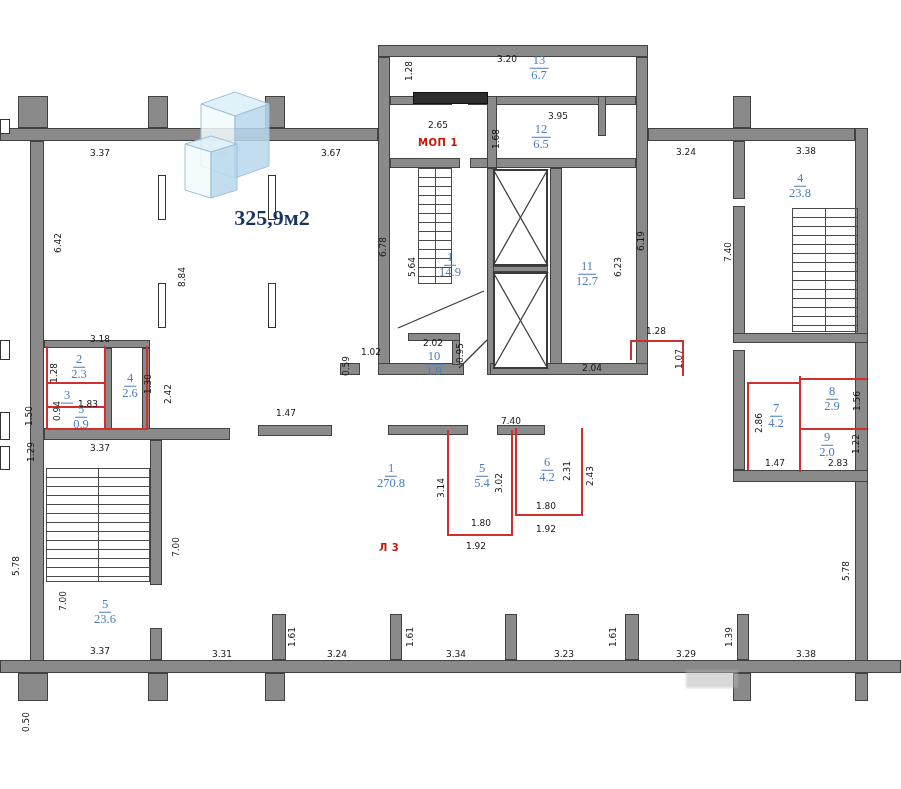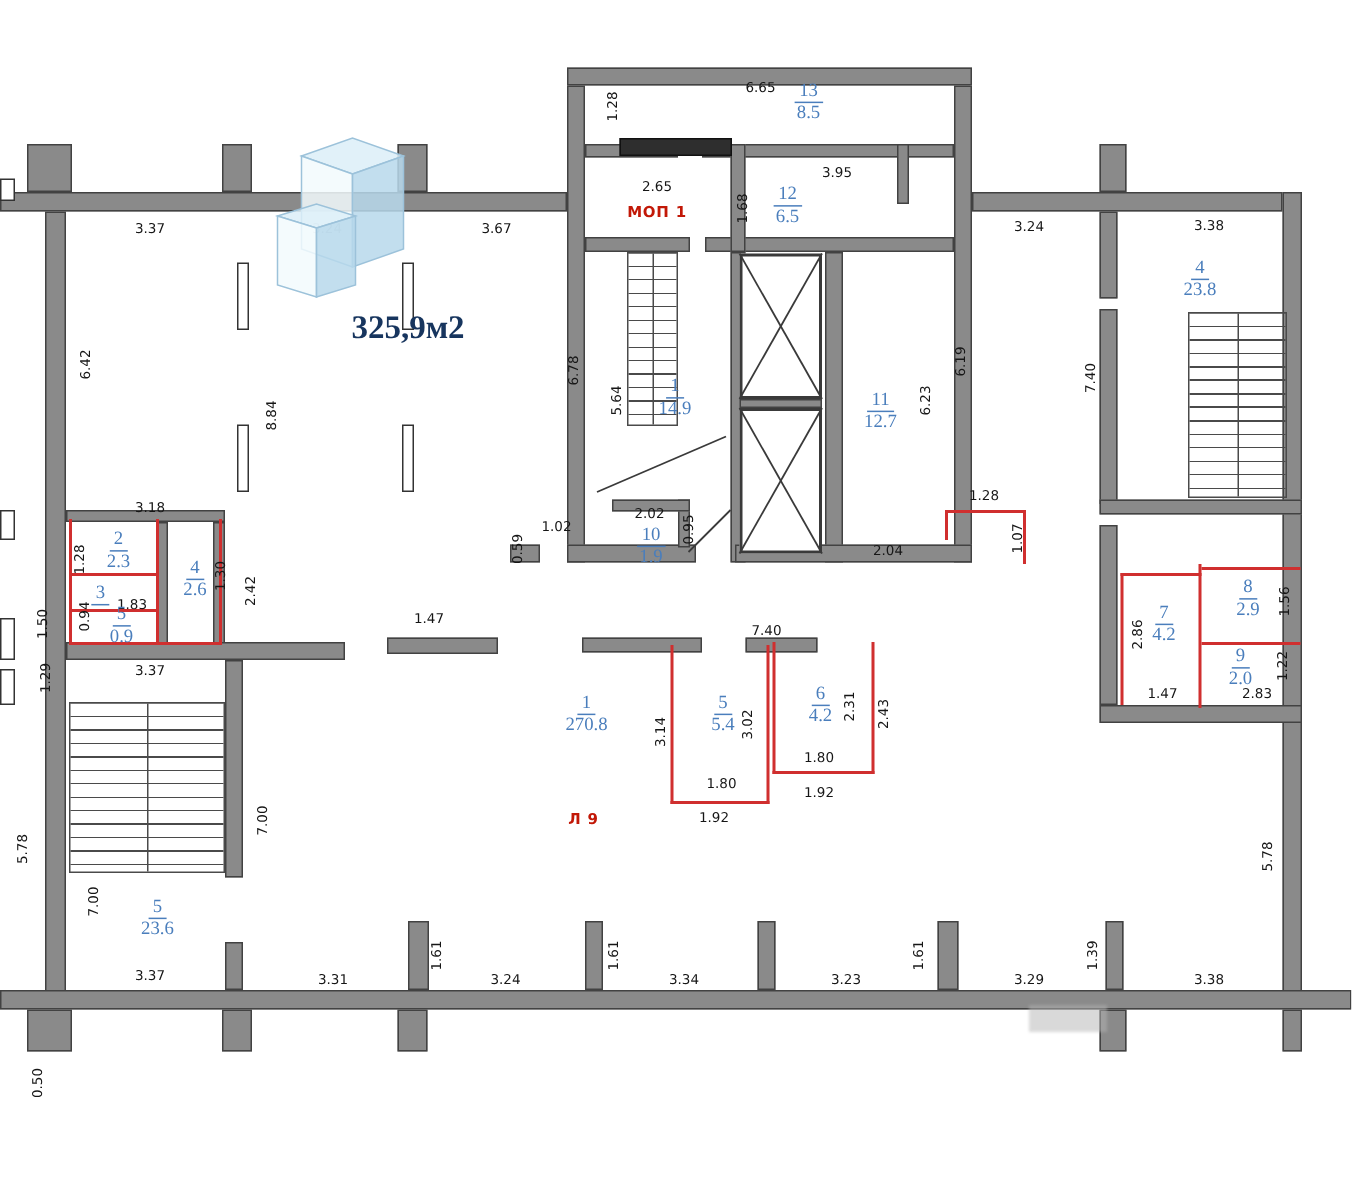--- a/index.html
+++ b/index.html
@@ -144,21 +144,21 @@
     <div class="stairs" style="left: 792px; top: 208px; width: 66px; height: 124px;">
       <div class="divider"></div>
     </div>
     <div class="stairs" style="left: 46px; top: 468px; width: 104px; height: 114px;">
       <div class="divider"></div>
     </div>
     <span class="dim" style="left: 100px; top: 153px;">3.37</span>
     <span class="dim" style="left: 218px; top: 153px;">3.24</span>
     <span class="dim" style="left: 331px; top: 153px;">3.67</span>
     <span class="dim rot" style="left: 409px; top: 71px;">1.28</span>
-    <span class="dim" style="left: 507px; top: 59px;">6.65</span>
+    <span class="dim" style="left: 507px; top: 59px;">3.20</span>
     <span class="dim" style="left: 438px; top: 125px;">2.65</span>
     <span class="dim" style="left: 558px; top: 116px;">3.95</span>
     <span class="dim rot" style="left: 496px; top: 139px;">1.68</span>
     <span class="dim rot" style="left: 58px; top: 243px;">6.42</span>
     <span class="dim rot" style="left: 182px; top: 277px;">8.84</span>
     <span class="dim rot" style="left: 383px; top: 247px;">6.78</span>
     <span class="dim rot" style="left: 412px; top: 267px;">5.64</span>
     <span class="dim rot" style="left: 618px; top: 267px;">6.23</span>
     <span class="dim rot" style="left: 641px; top: 241px;">6.19</span>
     <span class="dim rot" style="left: 728px; top: 252px;">7.40</span>
@@ -206,23 +206,23 @@
     <span class="dim" style="left: 456px; top: 654px; text-align: right;">3.34</span>
     <span class="dim" style="left: 564px; top: 654px;">3.23</span>
     <span class="dim rot" style="left: 613px; top: 637px;">1.61</span>
     <span class="dim" style="left: 686px; top: 654px;">3.29</span>
     <span class="dim rot" style="left: 729px; top: 637px;">1.39</span>
     <span class="dim" style="left: 806px; top: 654px;">3.38</span>
     <span class="dim rot" style="left: 26px; top: 722px;">0.50</span>
     <span class="dim rot" style="left: 846px; top: 571px;">5.78</span>
     <div class="room-label" style="left: 539px; top: 68px;">
       <span class="num">13</span>
-      <span class="area">8.5</span>
-    </div>
-    <div class="room-label" style="left: 525px; top: 137px; align-items: center;">
+      <span class="area">6.7</span>
+    </div>
+    <div class="room-label" style="left: 541px; top: 137px; align-items: center;">
       <span class="num">12</span>
       <span class="area">6.5</span>
     </div>
     <div class="room-label" style="left: 450px; top: 265px;">
       <span class="num">1</span>
       <span class="area">14.9</span>
     </div>
     <div class="room-label" style="left: 587px; top: 274px;">
       <span class="num">11</span>
       <span class="area">12.7</span>
@@ -272,14 +272,14 @@
     </div>
     <div class="room-label" style="left: 827px; top: 445px;">
       <span class="num">9</span>
       <span class="area">2.0</span>
     </div>
     <div class="room-label" style="left: 105px; top: 612px;">
       <span class="num">5</span>
       <span class="area">23.6</span>
     </div>
     <span class="red-label" style="left: 438px; top: 142px;">МОП 1</span>
-    <span class="red-label" style="left: 389px; top: 547px;">Л 9</span>
+    <span class="red-label" style="left: 389px; top: 547px;">Л 3</span>
   </div>
 
 </body></html>

